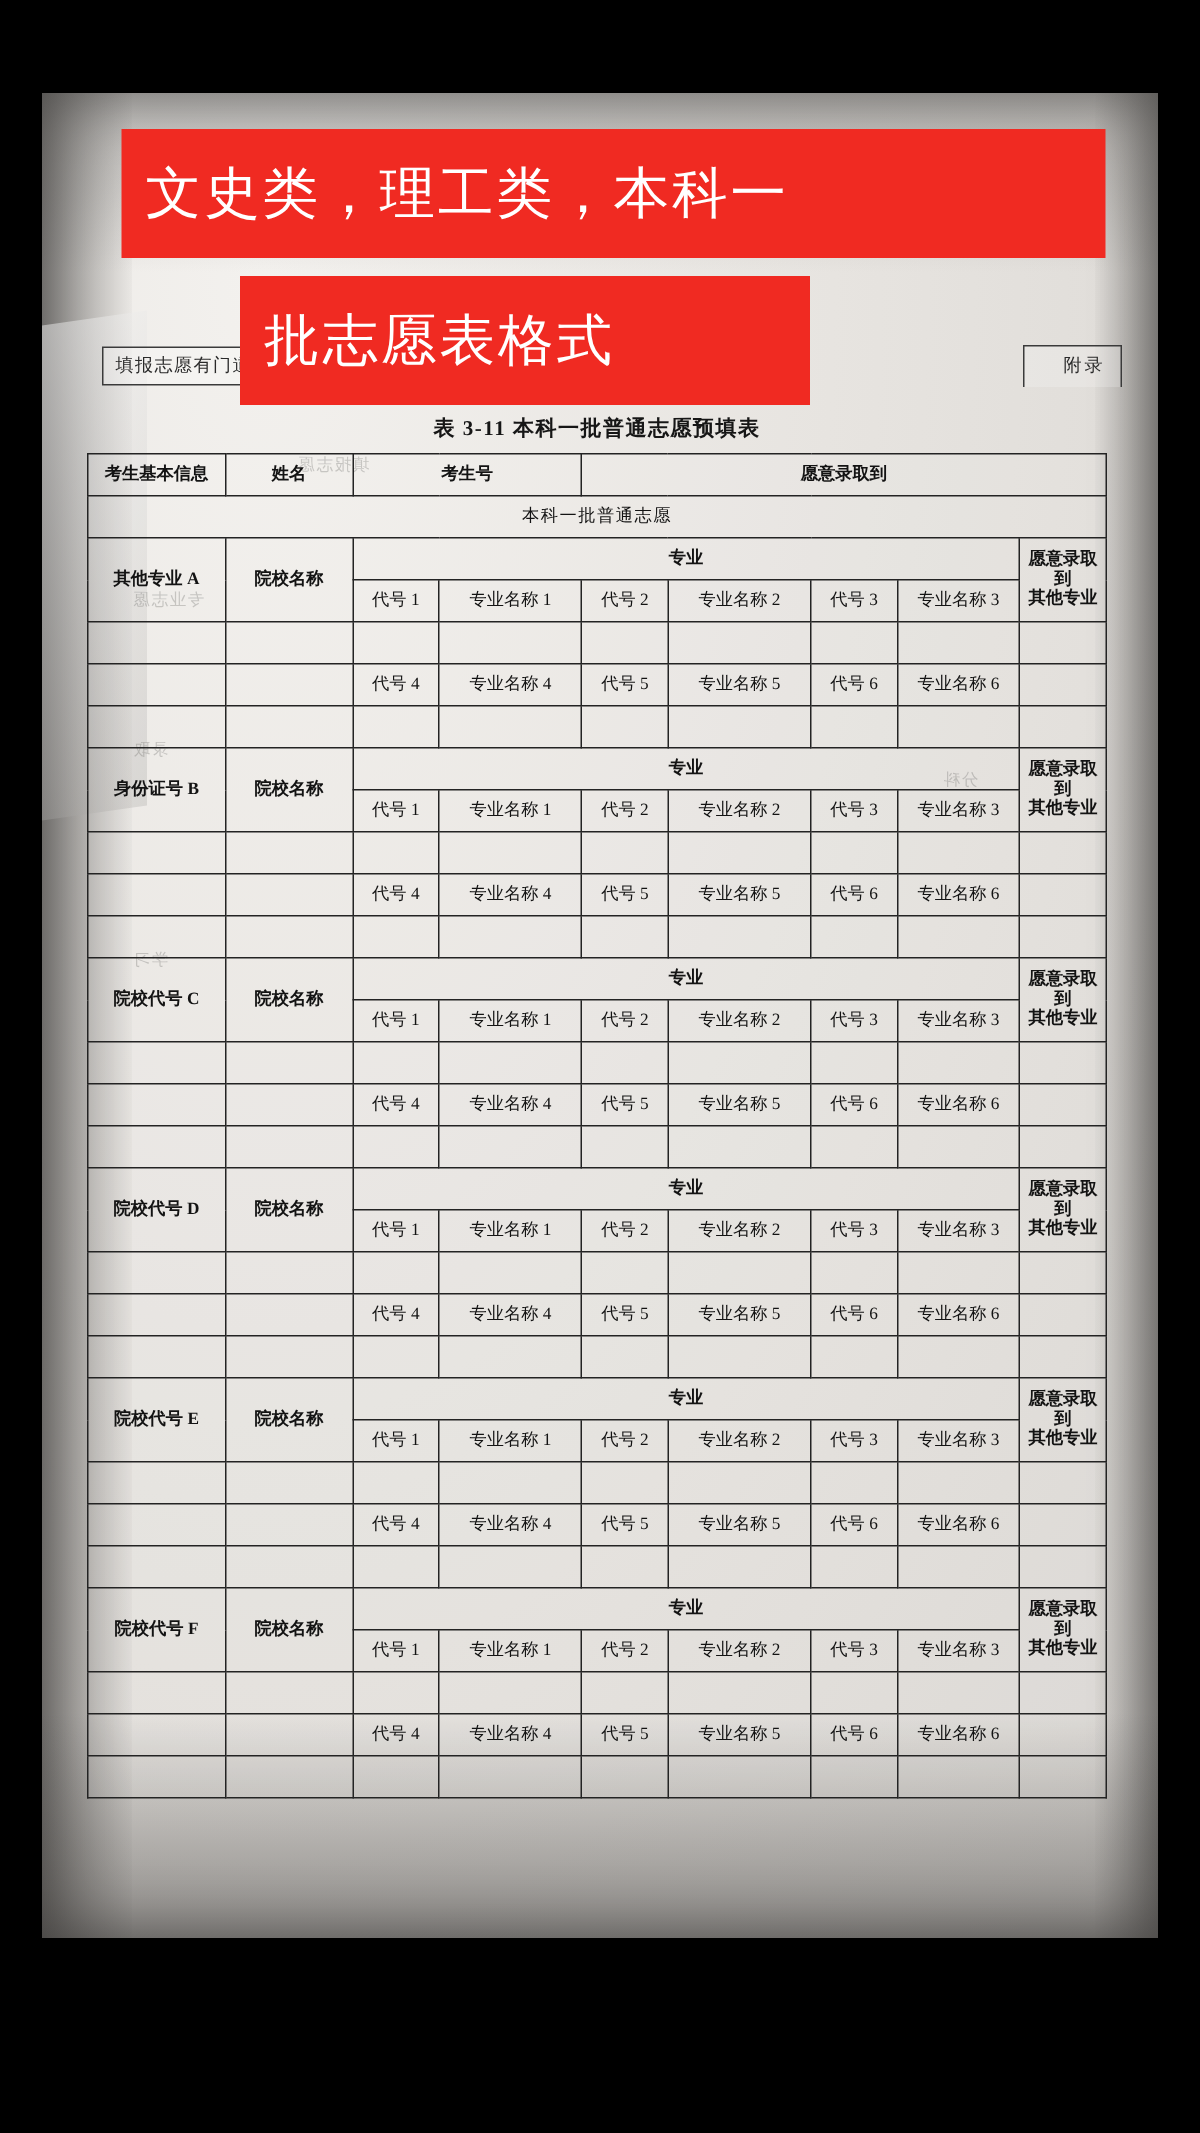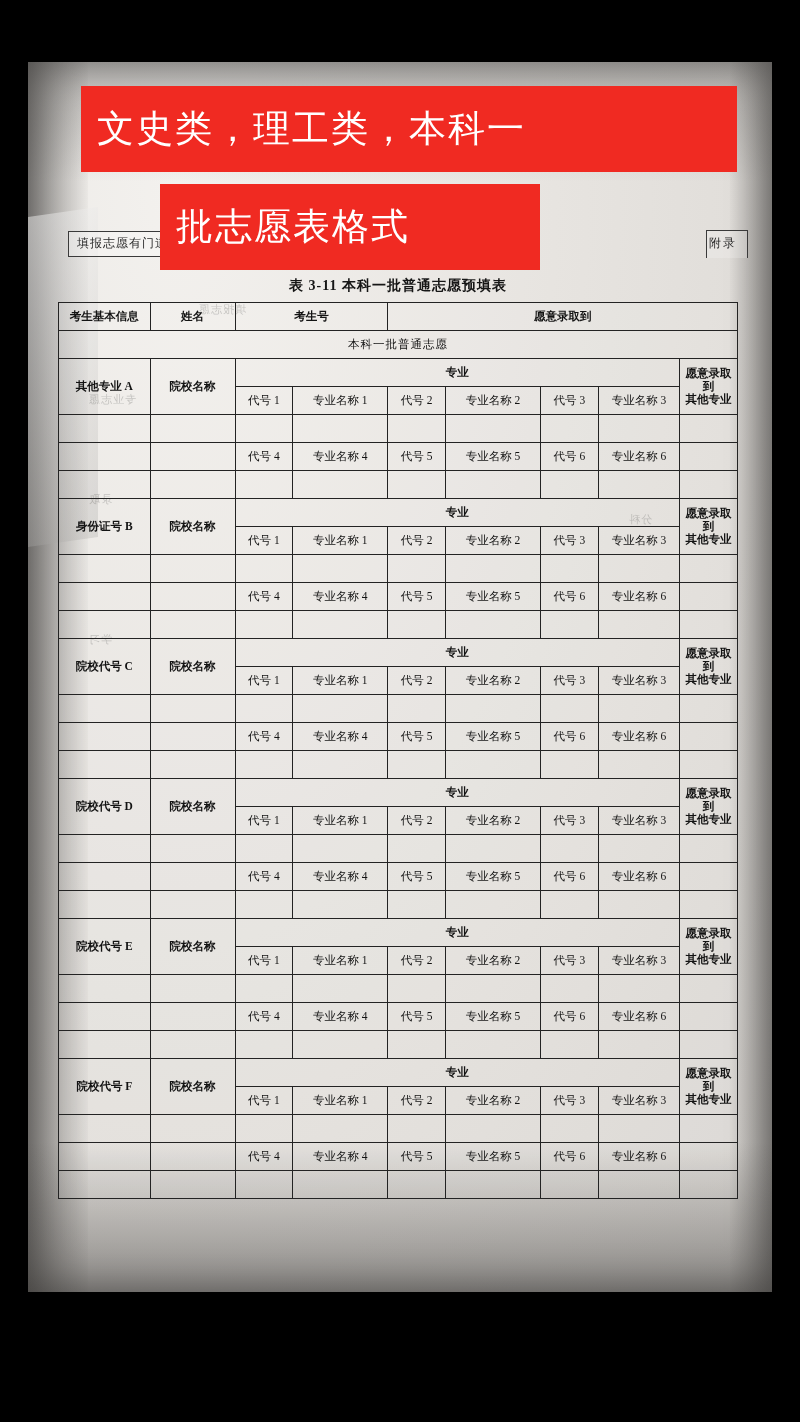--- a/index.html
+++ b/index.html
@@ -80,21 +80,21 @@
   .page-head .left-tab {
     border: 1px solid #3a3a3a;
     padding: 3px 8px 4px 8px;
     background: rgba(255,255,255,0.25);
     letter-spacing: 1px;
     font-family: Liberation Serif, serif;
   }
   .page-head .right-tab {
     border: 1px solid #3a3a3a;
     border-bottom: none;
-    padding: 4px 10px 6px 2px;
+    padding: 4px 10px 6px 26px;
     background: rgba(255,255,255,0.2);
     letter-spacing: 2px;
   }
 
   
   #table-wrap {
     position: absolute;
     left: 30px;
     top: 215px;
     width: 680px;

